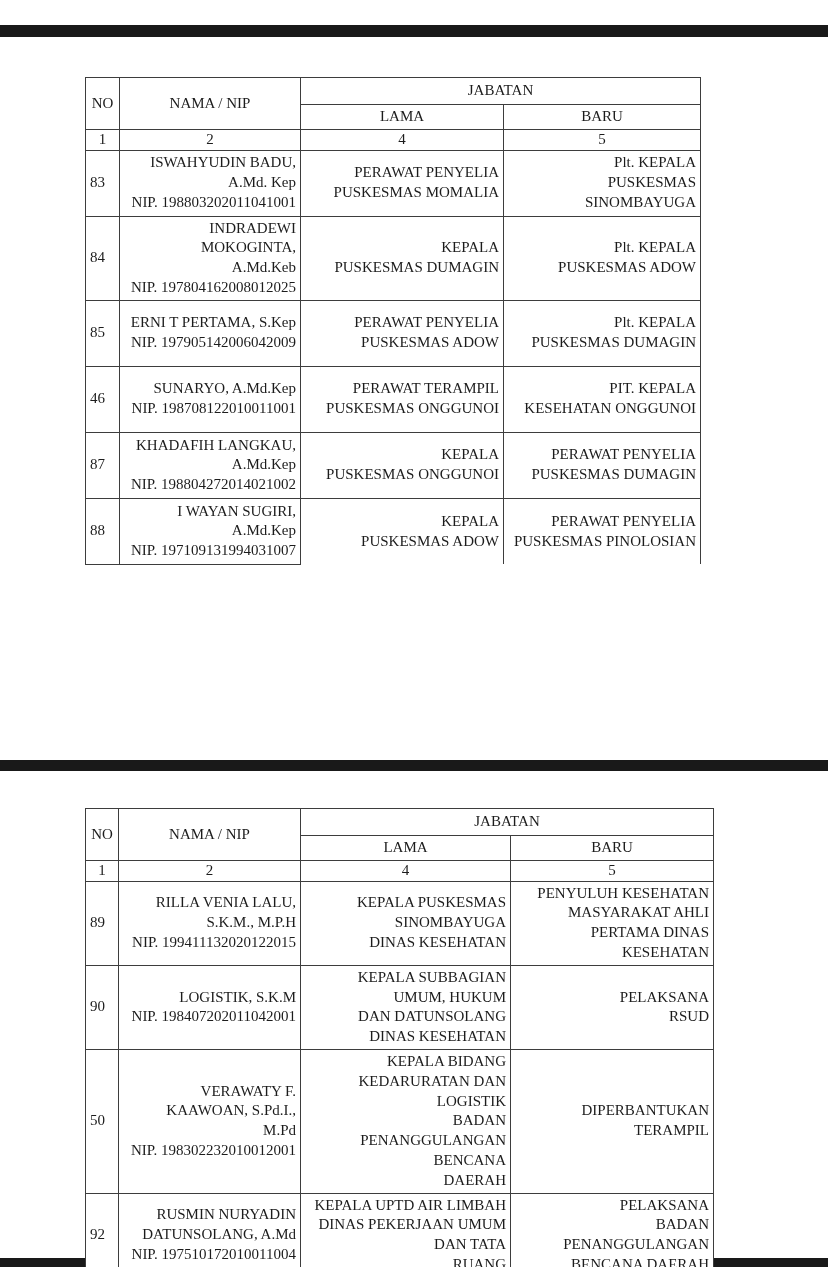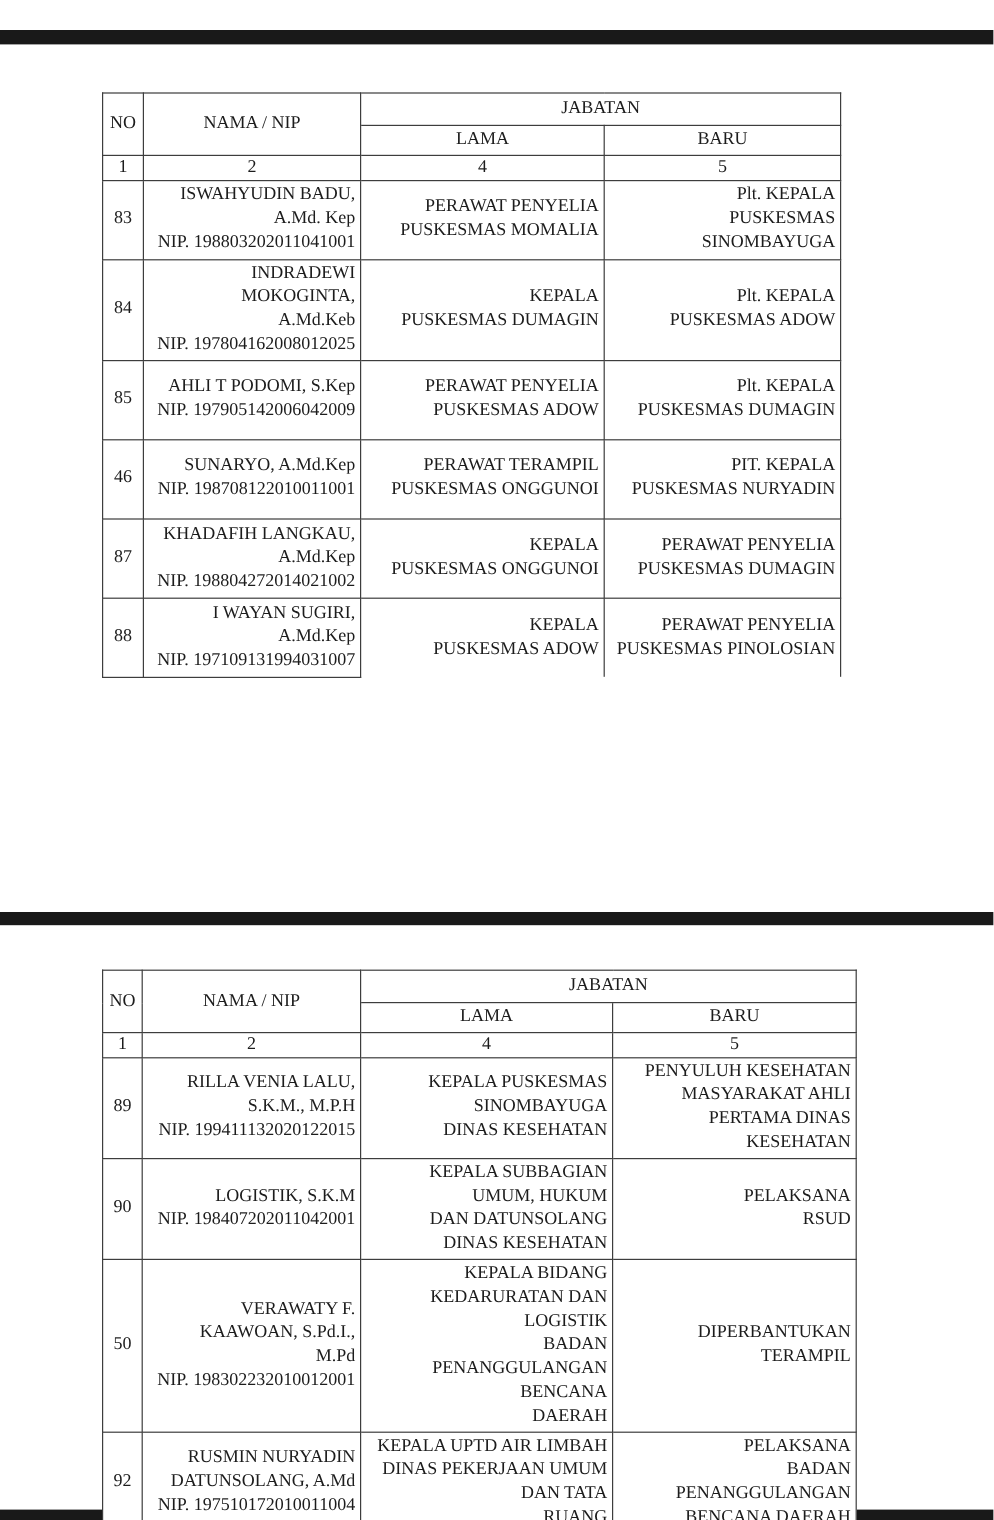--- a/index.html
+++ b/index.html
@@ -40,21 +40,21 @@
   .doc-table th { text-align: center; padding: 2px 3px; }
   .hrow-1 th { height: 27px; }
   .hrow-2 th { height: 16px; }
   .numrow td { height: 14px; text-align: center; padding: 0 2px; }
   tbody.data-rows td {
     height: 66px;
     padding: 2px 4px;
     text-align: right;
     white-space: pre-line;
   }
-  tbody.data-rows td.c-no { text-align: center; white-space: normal; }
+  tbody.data-rows td.c-no { text-align: left; white-space: normal; }
   
   tr.cut-row td.c-lama, tr.cut-row td.c-baru { border-bottom: none; }
 </style>
 </head>
 <body>
 
 <div id="bar-top" class="page-bar"></div>
 <div id="bar-mid" class="page-bar"></div>
 <div id="bar-bottom" class="page-bar"></div>
 
@@ -98,35 +98,35 @@
           <td class="c-nama">INDRADEWI MOKOGINTA,
 A.Md.Keb
 NIP. 197804162008012025</td>
           <td class="c-lama">KEPALA
 PUSKESMAS DUMAGIN</td>
           <td class="c-baru">Plt. KEPALA
 PUSKESMAS ADOW</td>
         </tr>
         <tr>
           <td class="c-no">85</td>
-          <td class="c-nama">AHLI T PODOMI, S.Kep
+          <td class="c-nama">ERNI T PERTAMA, S.Kep
 NIP. 197905142006042009</td>
           <td class="c-lama">PERAWAT PENYELIA
 PUSKESMAS ADOW</td>
           <td class="c-baru">Plt. KEPALA
 PUSKESMAS DUMAGIN</td>
         </tr>
         <tr>
           <td class="c-no">46</td>
           <td class="c-nama">SUNARYO, A.Md.Kep
 NIP. 198708122010011001</td>
           <td class="c-lama">PERAWAT TERAMPIL
 PUSKESMAS ONGGUNOI</td>
           <td class="c-baru">PIT. KEPALA
-PUSKESMAS NURYADIN</td>
+KESEHATAN ONGGUNOI</td>
         </tr>
         <tr>
           <td class="c-no">87</td>
           <td class="c-nama">KHADAFIH LANGKAU, A.Md.Kep
 NIP. 198804272014021002</td>
           <td class="c-lama">KEPALA
 PUSKESMAS ONGGUNOI</td>
           <td class="c-baru">PERAWAT PENYELIA
 PUSKESMAS DUMAGIN</td>
         </tr>

